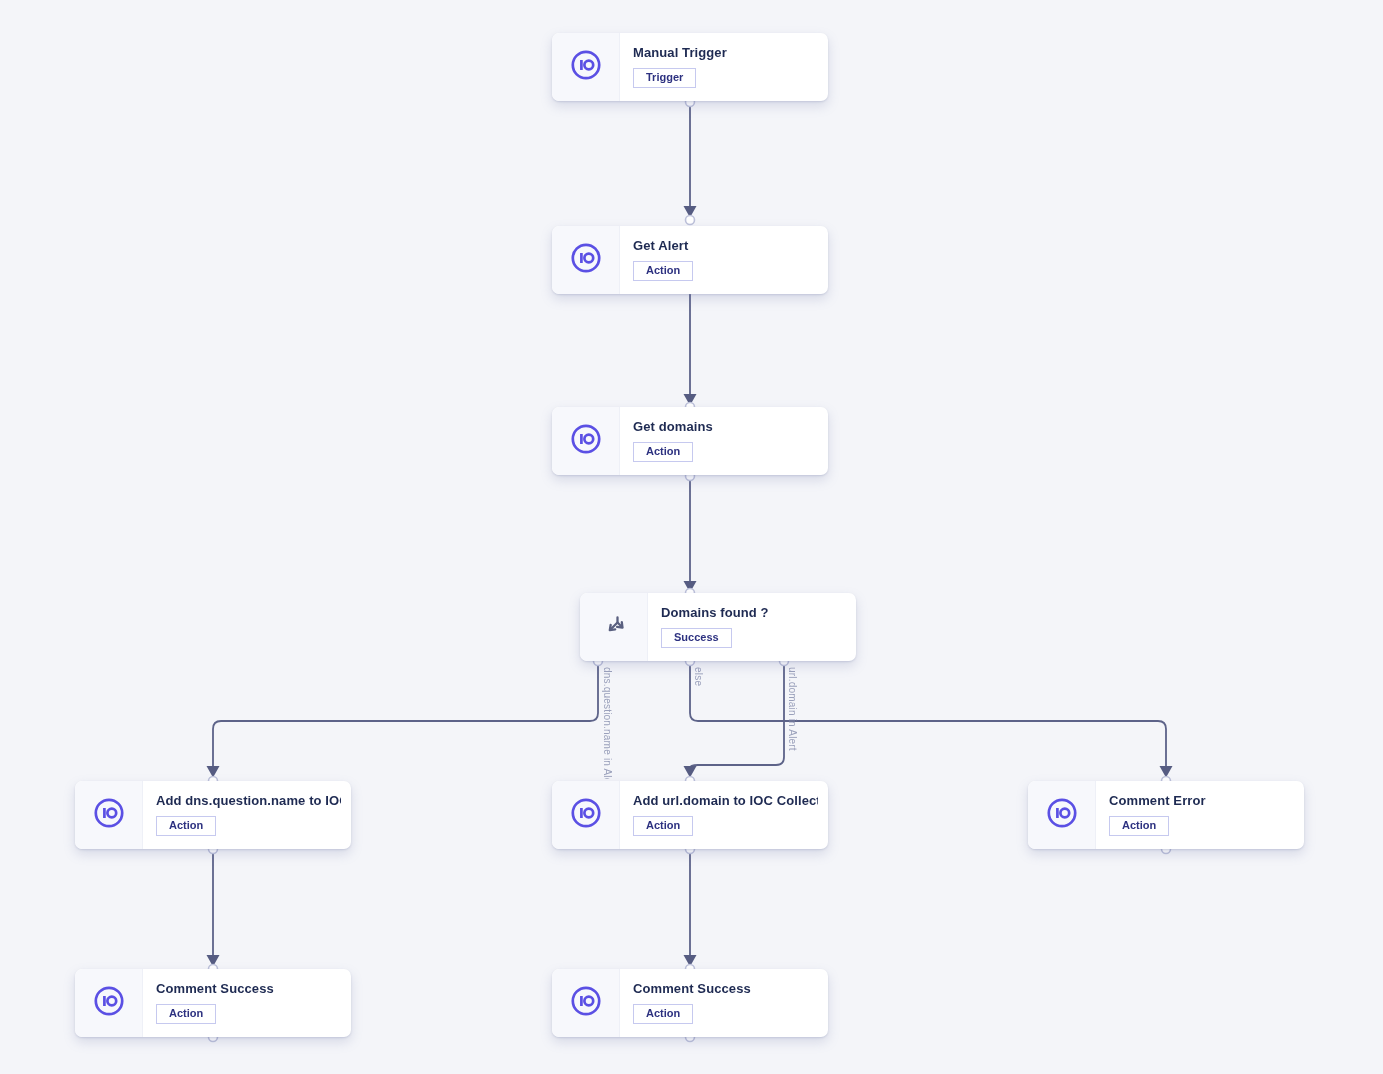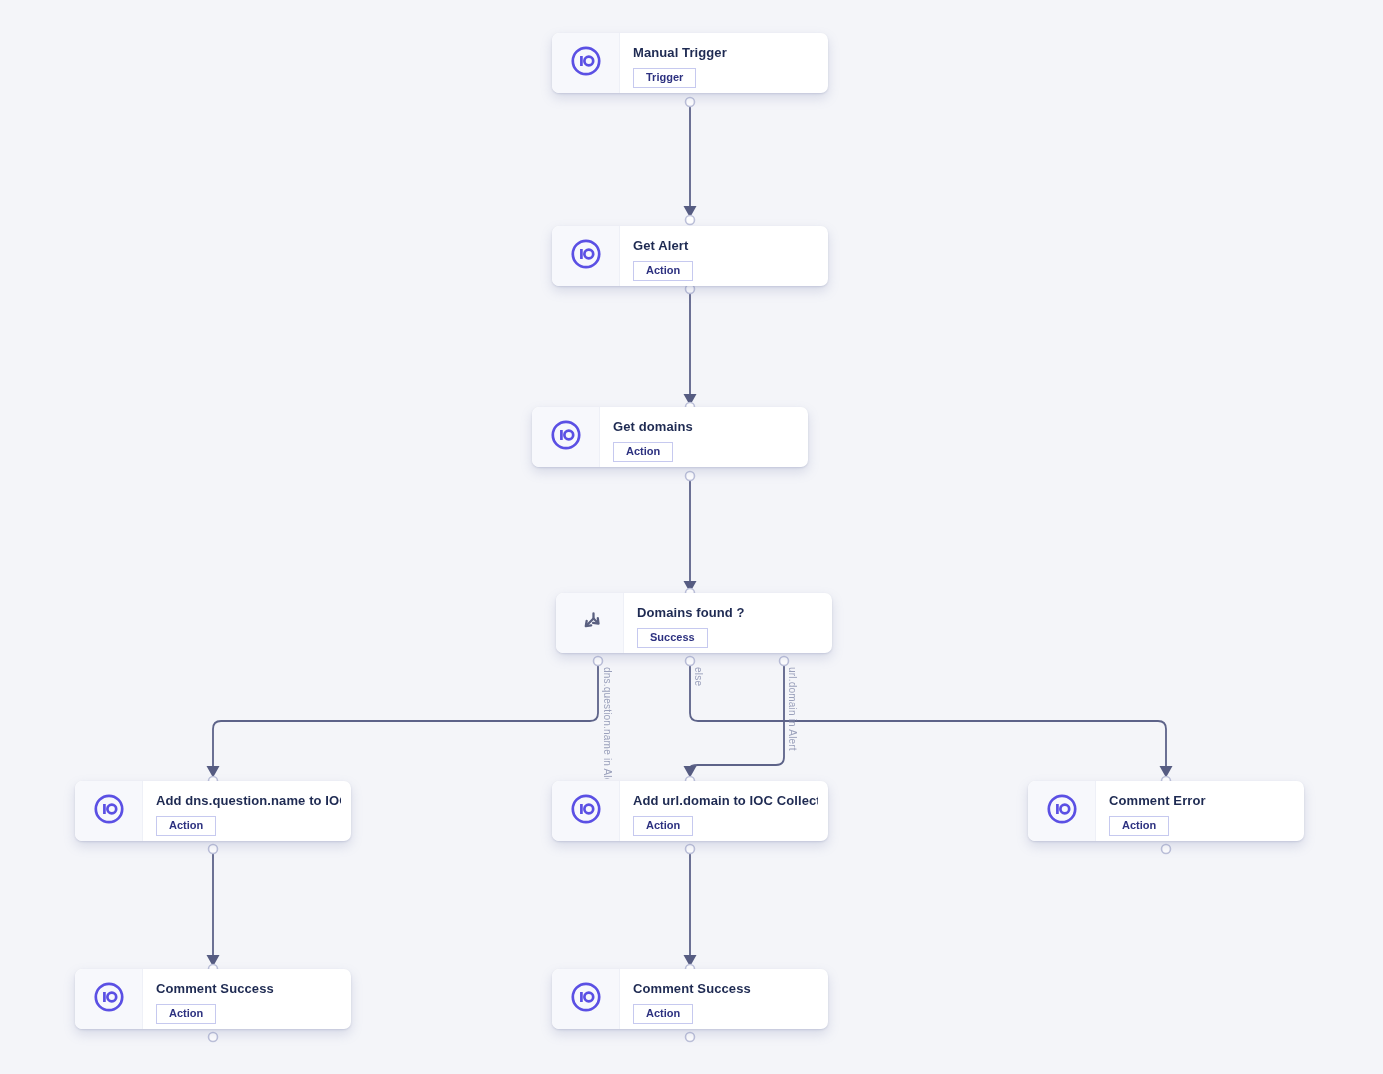--- a/index.html
+++ b/index.html
@@ -17,21 +17,21 @@
   }
   svg.edges-layer {
     position: absolute;
     left: 0; top: 0;
     width: 1383px; height: 1074px;
     pointer-events: none;
   }
   .node {
     position: absolute;
     width: 276px;
-    height: 60px;
+    height: 68px;
     background: #ffffff;
     border-radius: 7px;
     box-shadow: 0 1px 2px rgba(80, 90, 140, 0.18), 0 5px 12px rgba(110, 120, 170, 0.22);
     display: flex;
     align-items: stretch;
     overflow: hidden;
     cursor: pointer;
   }
   .node .icon-panel {
     width: 68px;
@@ -160,37 +160,37 @@
           <circle cx="19.8" cy="17" r="4.4" stroke-width="2.7"></circle>
         </svg>
       </span>
     </div>
     <div class="content">
       <div class="title">Get Alert</div>
       <span class="badge">Action</span>
     </div>
   </div>
 
-  <div class="node" style="left:532px; top:407px;">
+  <div class="node" style="left:552px; top:407px;">
     <div class="icon-panel">
       <span>
         <svg width="34" height="34" viewBox="0 0 34 34" fill="none" stroke="#5b50e4">
           <circle cx="17" cy="17" r="13.2" stroke-width="2.7"></circle>
           <path d="M12.4 12 V22" stroke-width="2.7"></path>
           <circle cx="19.8" cy="17" r="4.4" stroke-width="2.7"></circle>
         </svg>
       </span>
     </div>
     <div class="content">
       <div class="title">Get domains</div>
       <span class="badge">Action</span>
     </div>
   </div>
 
-  <div class="node" style="left:556px; top:593px;">
+  <div class="node" style="left:580px; top:593px;">
     <div class="icon-panel">
       <span>
         <svg width="30" height="30" viewBox="0 0 30 30" fill="none" stroke="#5a6080" stroke-width="2.3" stroke-linecap="round" stroke-linejoin="round">
           <path d="M18.5 7.5 V12.5 L11.5 19.5"></path>
           <path d="M18.5 12.5 L23 17"></path>
           <path d="M11.7 14.8 L10.8 20.2 L16.2 19.3" fill="none" stroke-width="2.3"></path>
           <path d="M18.1 16.9 L23.5 17.6 L22.8 12.2" fill="none" stroke-width="2.3"></path>
         </svg>
       </span>
     </div>

